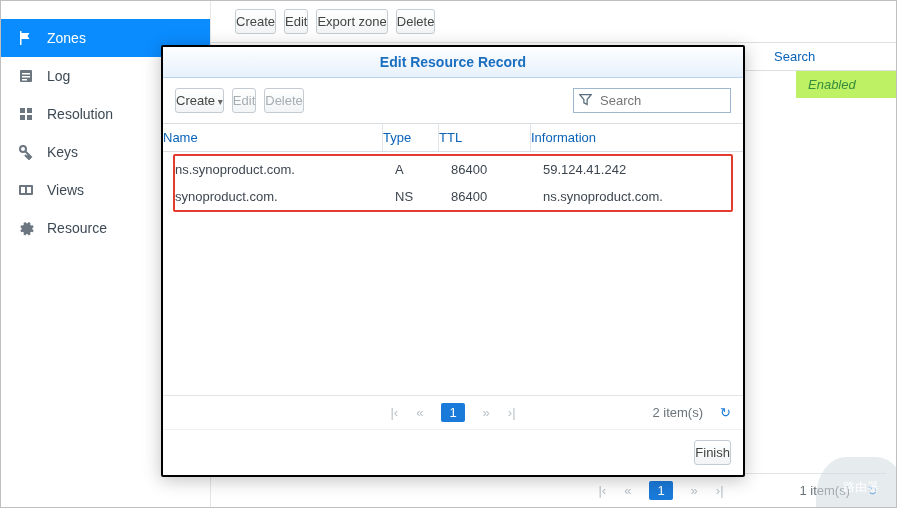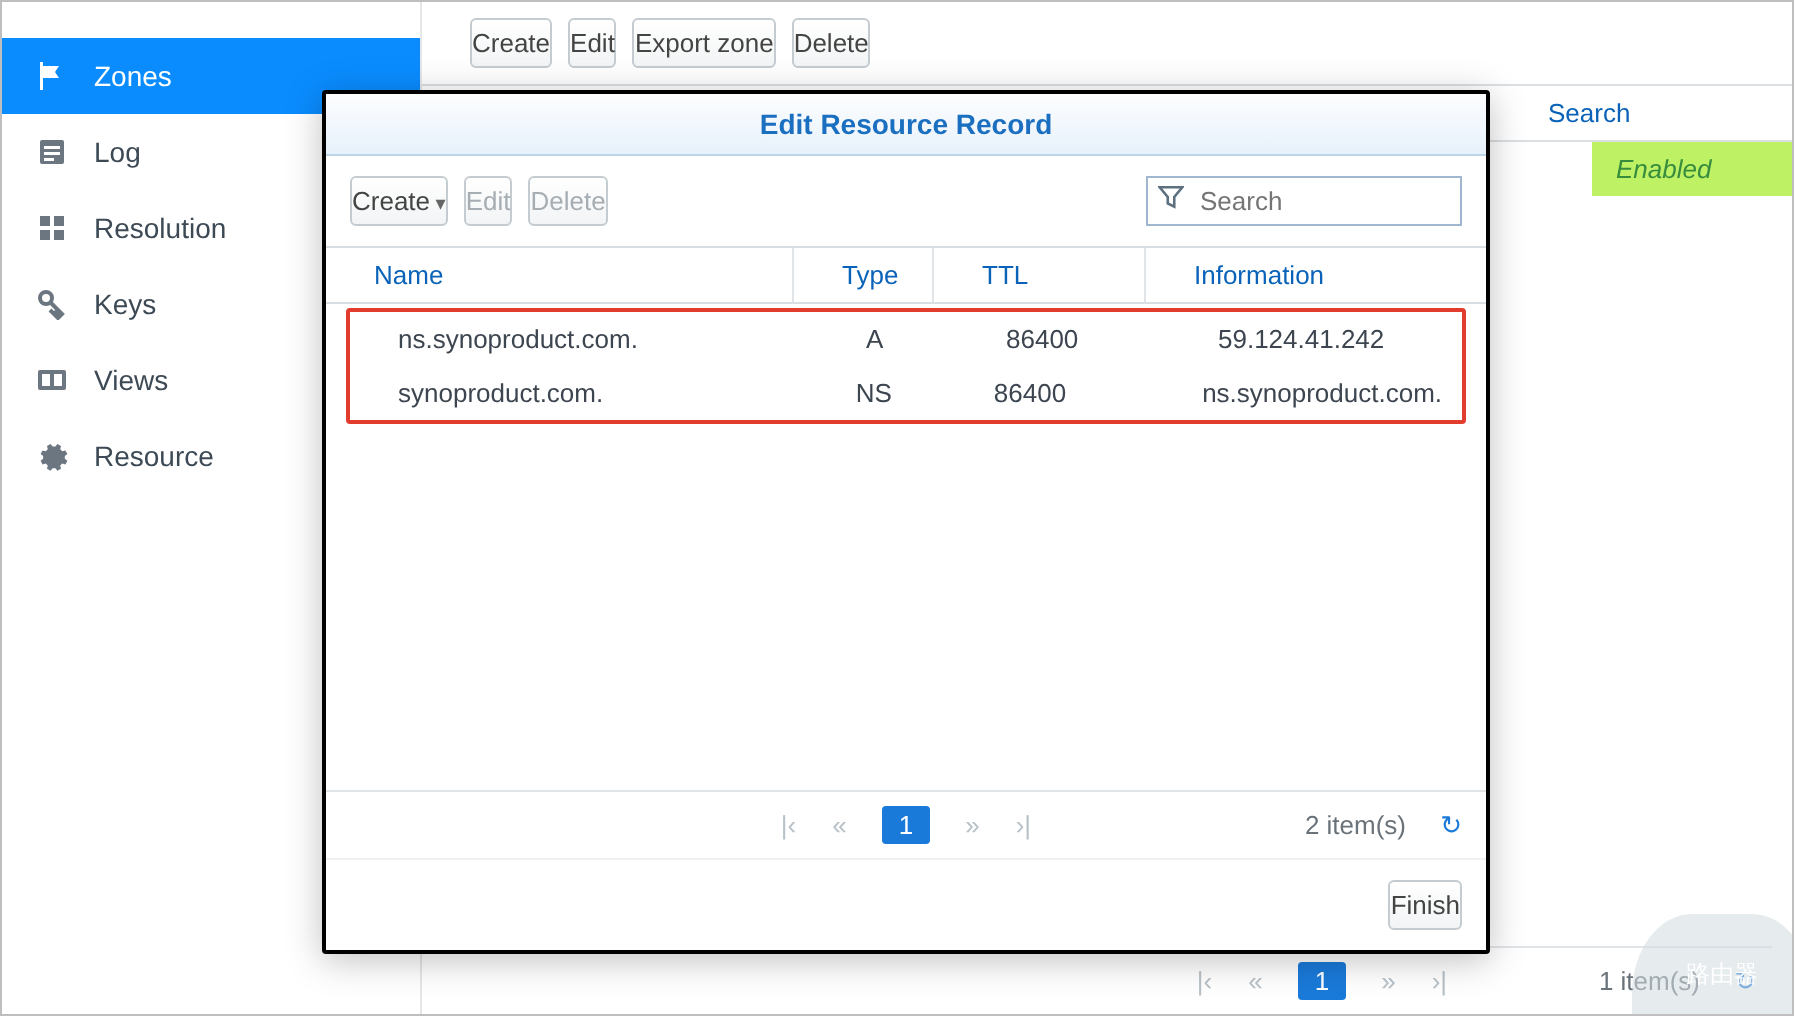--- a/index.html
+++ b/index.html
@@ -60,21 +60,21 @@
   .dialog-toolbar { display: flex; align-items: center; gap: 8px; padding: 10px 12px;}
   .dropdown-btn::after { content: " \25BE"; font-size: 10px; color: #666;}
   .search-wrap { margin-left: auto; position: relative; }
   .search-wrap input {
     border: 1px solid #9fb8cf; padding: 4px 8px 4px 26px; font-size: 13px; width: 158px;
   }
   .search-wrap .sicon { position: absolute; left: 6px; top: 4px; color: #5c707f;}
   .dialog-table { flex: 1; overflow: hidden; }
   .dt-head, .dt-row { display: flex; font-size: 13px; }
   .dt-head { border-top: 1px solid #d9dee2; border-bottom: 1px solid #d9dee2; color: #0a63b8; }
-  .dt-head > div, .dt-row > div { padding: 6px 10px; border-right: 1px solid #e1e5e8; margin-left: 14px;}
+  .dt-head > div, .dt-row > div { padding: 6px 0; border-right: 1px solid #e1e5e8;}
   .col-name { width: 220px;}
   .col-type { width: 56px;}
   .col-ttl  { width: 92px;}
   .col-info { flex: 1; border-right: none !important;}
   .dt-body { padding: 0; }
   .dt-row { color: #3d4650; }
   .dt-row > div { border-right: 1px solid transparent;}
   .highlight-box {
     border: 2px solid #e23c2e; margin: 2px 10px; border-radius: 2px;
   }

